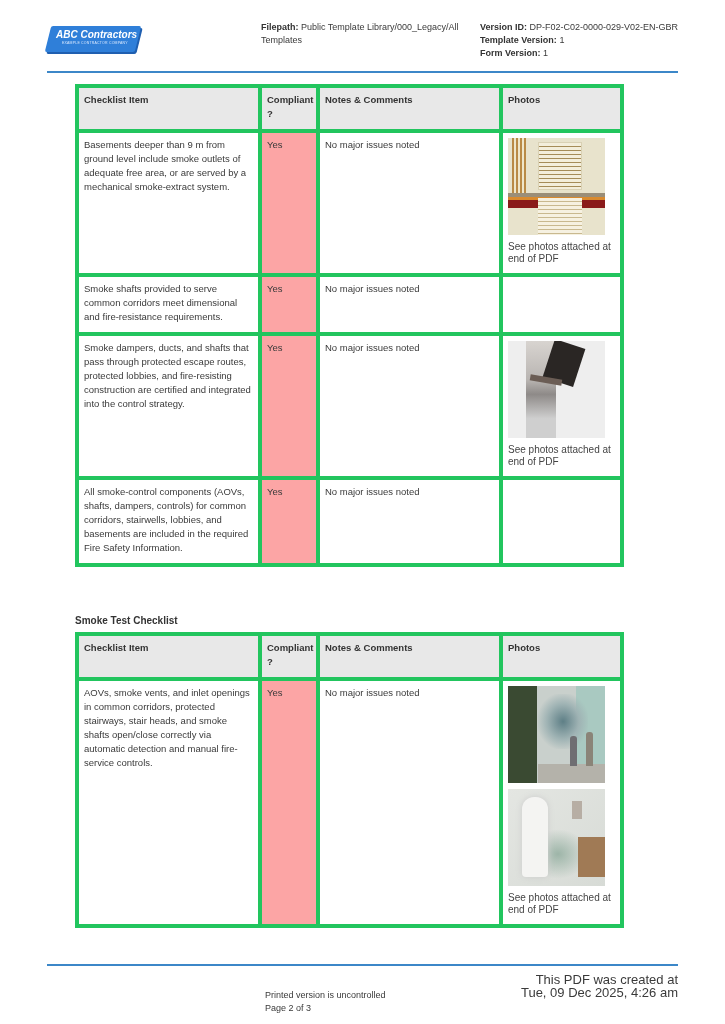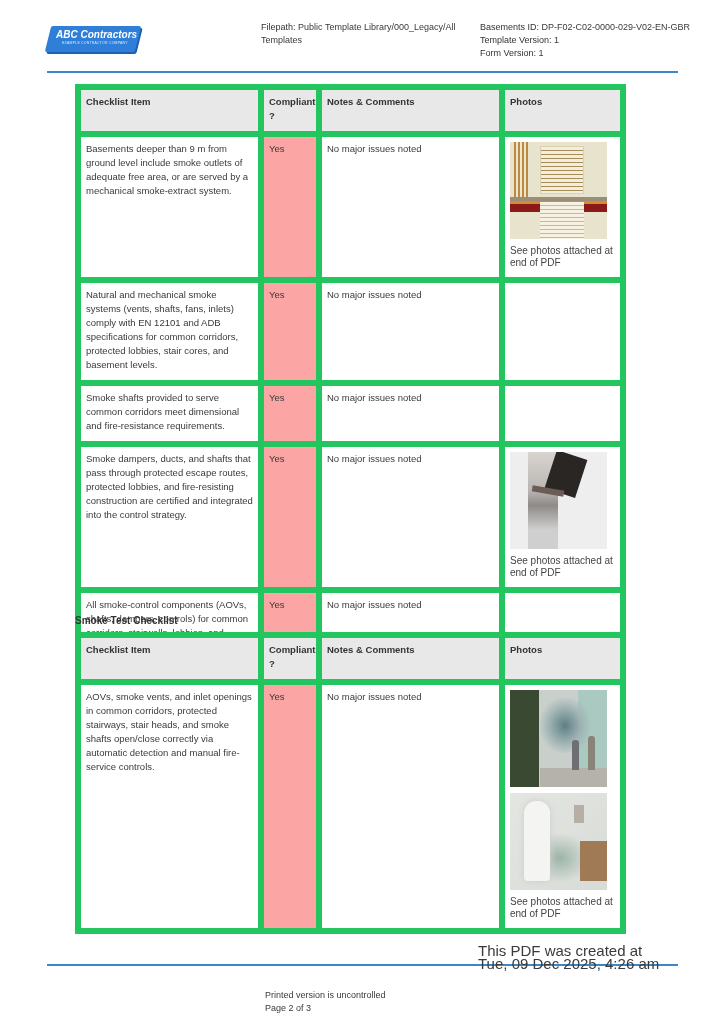--- a/index.html
+++ b/index.html
@@ -29,31 +29,31 @@
     white-space: nowrap;
   }
   .logo-sub {
     position: absolute; left: 14px; top: 15px; width: 72px;
     color: #d8e8ff; font-size: 3.5px; line-height: 5px; letter-spacing: 0.2px; white-space: nowrap;
     text-transform: uppercase;
   }
   .hdr-filepath { position: absolute; left: 261px; top: 21px; width: 200px; font-size: 9px; line-height: 13px; color: #3a3a3a; }
   .hdr-meta { position: absolute; left: 480px; top: 21px; width: 230px; font-size: 9px; line-height: 13px; color: #3a3a3a; }
   .hdr-meta div { white-space: nowrap; }
-  .lbl { font-weight: normal; color: #333; }
+  .lbl { font-weight: bold; color: #333; }
   .rule { position: absolute; left: 47px; width: 631px; height: 2px; background: #3c87c8; }
   .rule.top { top: 71px; }
   .rule.bottom { top: 964px; }
 
   table.checklist {
     position: absolute; left: 75px; width: 545px;
     border-collapse: collapse; table-layout: fixed;
   }
   table.checklist th, table.checklist td {
-    border: 6px solid #22c55e;
+    border: 4px solid #22c55e;
     vertical-align: top;
     text-align: left;
     padding: 5px 5px 8px 5px;
     font-size: 9.5px; line-height: 14px;
   }
   table.checklist th {
     background: #e8e8e8; font-weight: bold; color: #333; height: 38px;
   }
   td.compliant { background: #fca5a5; color: #3a3a3a; }
   td.photos { padding: 8px 5px 3px 5px; }
@@ -98,38 +98,38 @@
   .photo-smoke2 .frame { position: absolute; left: 64px; top: 12px; width: 10px; height: 18px; background: #b7aea4; }
   .photo-smoke2 .shelf { position: absolute; left: 70px; top: 48px; width: 27px; height: 40px; background: #a07a55; }
   .photo-smoke2 .fog { position: absolute; left: 20px; top: 40px; width: 60px; height: 50px;
     background: radial-gradient(ellipse at center, #9db5a8 0%, rgba(210,215,210,0) 70%); }
 
   .section-title {
     position: absolute; left: 75px; top: 614px; font-weight: bold; font-size: 10px; color: #333;
   }
 
   .footer-left { position: absolute; left: 265px; top: 989px; width: 190px; font-size: 9px; line-height: 13px; color: #3a3a3a; }
-  .footer-right { position: absolute; left: 478px; top: 944px; width: 200px; font-size: 15px; line-height: 13px; color: #3a3a3a; }
+  .footer-right { position: absolute; left: 478px; top: 973px; width: 200px; font-size: 13px; line-height: 13px; color: #3a3a3a; text-align: right; }
 </style>
 </head>
 <body>
 
 <div class="header">
   <div class="logo">
     <div class="logo-shape"></div>
     <div class="logo-title">ABC Contractors</div>
     <div class="logo-sub">Example Contractor Company</div>
   </div>
   <div class="hdr-filepath">
     <span class="lbl">Filepath:</span>
     <span>Public Template Library/000_Legacy/All Templates</span>
   </div>
   <div class="hdr-meta">
     <div>
-      <span class="lbl">Basements ID:</span>
+      <span class="lbl">Version ID:</span>
       <span>DP-F02-C02-0000-029-V02-EN-GBR</span>
     </div>
     <div>
       <span class="lbl">Template Version:</span>
       <span>1</span>
     </div>
     <div>
       <span class="lbl">Form Version:</span>
       <span>1</span>
     </div>
@@ -162,26 +162,20 @@
           <div class="pipes"></div>
             <div class="grille1"></div>
             <div class="band"></div>
           <div class="orange"></div>
             <div class="red"></div>
             <div class="grille2"></div>
         </div>
         <div class="photo-note">See photos attached at end of PDF</div>
       </td>
     </tr>
-    <tr style="height:80px;">
-      <td>Natural and mechanical smoke systems (vents, shafts, fans, inlets) comply with EN 12101 and ADB specifications for common corridors, protected lobbies, stair cores, and basement levels.</td>
-      <td class="compliant">Yes</td>
-      <td>No major issues noted</td>
-      <td class="photos"></td>
-    </tr>
     <tr style="height:51px;">
       <td>Smoke shafts provided to serve common corridors meet dimensional and fire-resistance requirements.</td>
       <td class="compliant">Yes</td>
       <td>No major issues noted</td>
       <td class="photos"></td>
     </tr>
     <tr style="height:135px;">
       <td>Smoke dampers, ducts, and shafts that pass through protected escape routes, protected lobbies, and fire-resisting construction are certified and integrated into the control strategy.</td>
       <td class="compliant">Yes</td>
       <td>No major issues noted</td>

